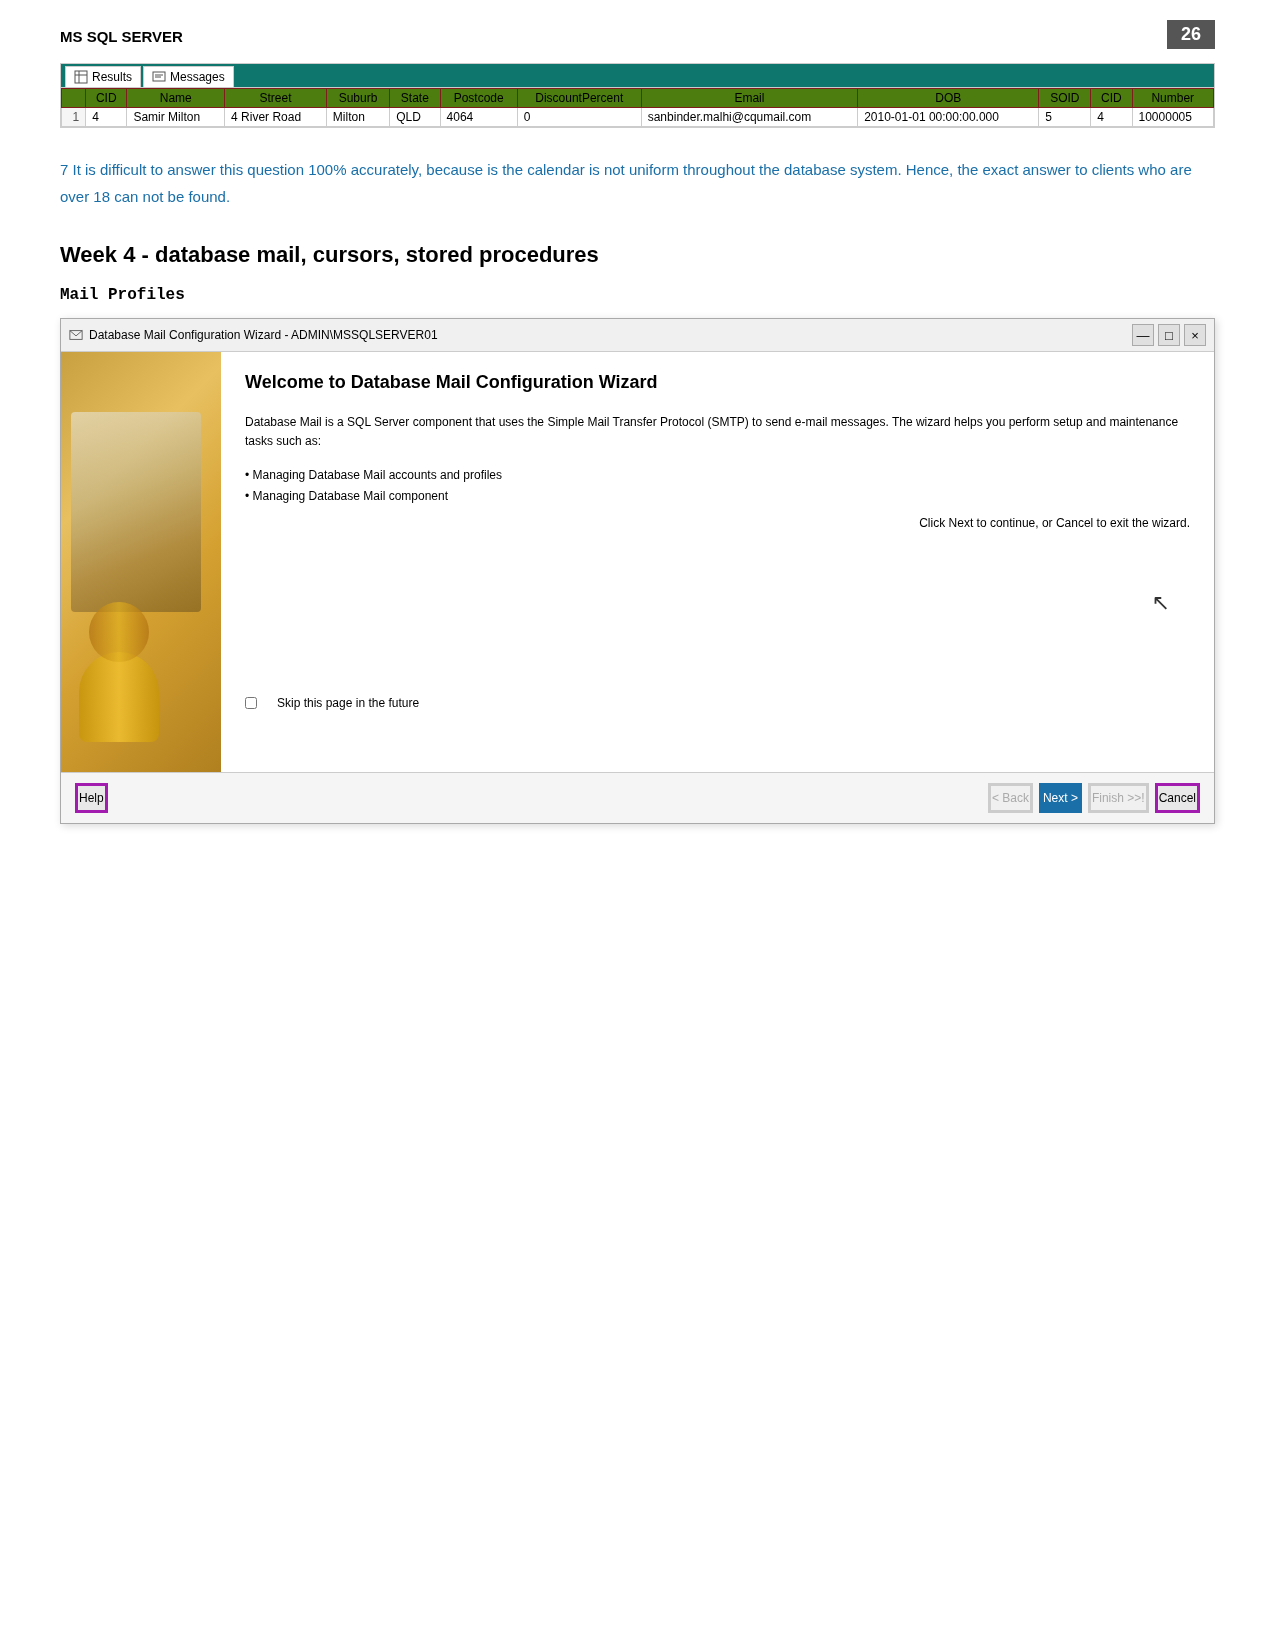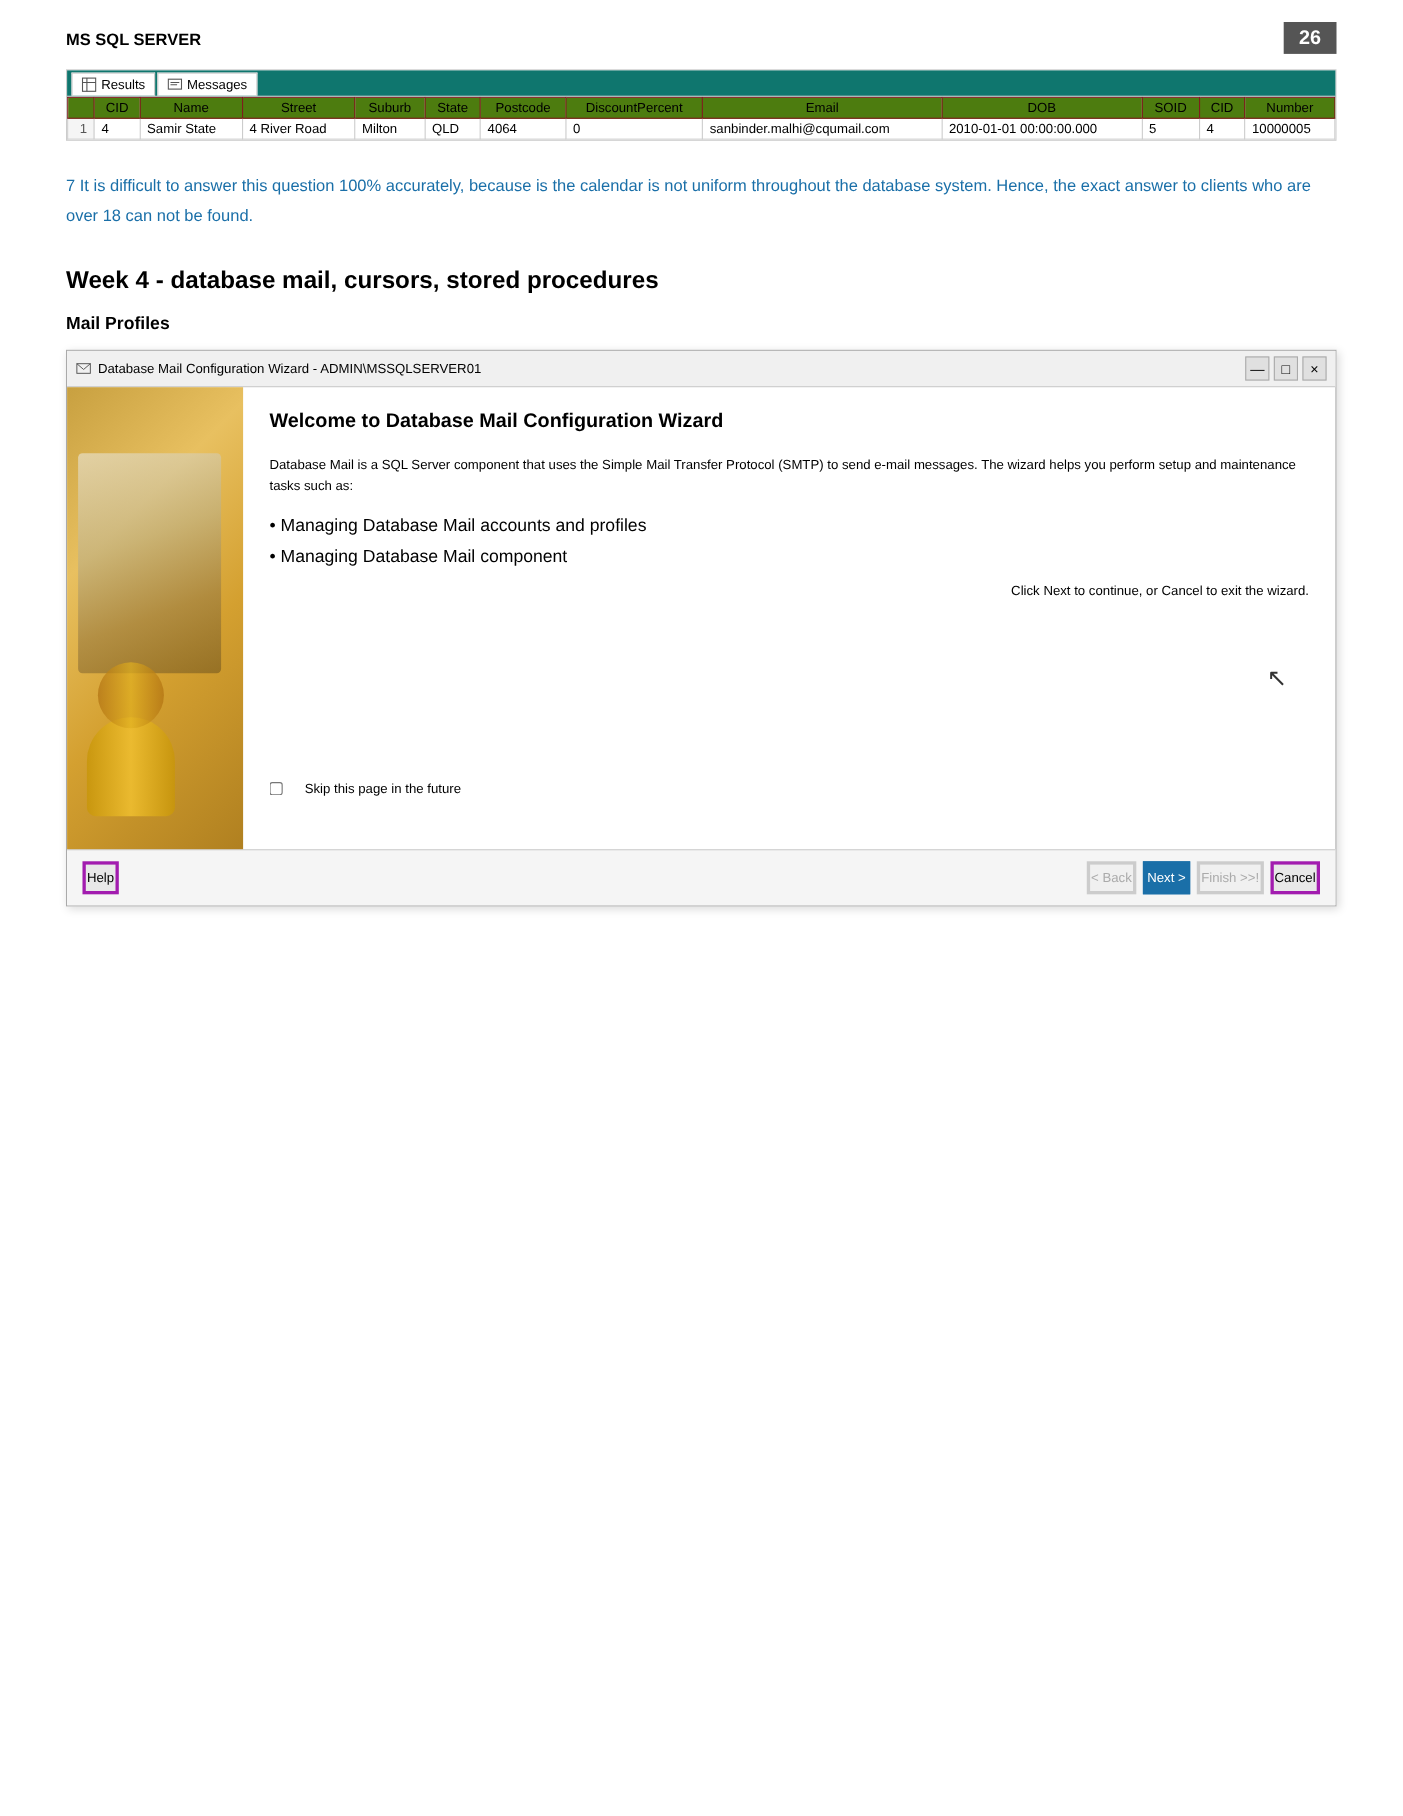--- a/index.html
+++ b/index.html
@@ -116,20 +116,21 @@
       font-weight: bold;
       margin: 32px 0 18px 0;
       color: #000;
     }
 
     .sub-heading {
       font-size: 16px;
       font-weight: bold;
       margin: 0 0 14px 0;
       color: #000;
+      font-family: Liberation Mono, monospace;
     }
 
     
     .dialog-window {
       border: 1px solid #aaa;
       margin-bottom: 30px;
       background: #fff;
       box-shadow: 2px 2px 8px rgba(0,0,0,0.15);
     }
 
@@ -206,21 +207,21 @@
     }
 
     .dialog-description {
       font-size: 12px;
       color: #000;
       line-height: 1.6;
       margin-bottom: 14px;
     }
 
     .dialog-bullets {
-      font-size: 16px;
+      font-size: 12px;
       color: #000;
       line-height: 1.7;
       margin-bottom: 10px;
     }
 
     .dialog-click-text {
       font-size: 12px;
       color: #000;
       margin-bottom: 20px;
       text-align: right;
@@ -325,21 +326,21 @@
             <th>DOB</th>
             <th>SOID</th>
             <th>CID</th>
             <th>Number</th>
           </tr>
         </thead>
         <tbody>
           <tr class="table-row">
             <td class="row-num">1</td>
             <td>4</td>
-            <td>Samir State</td>
+            <td>Samir Milton</td>
             <td>4 River Road</td>
             <td>Milton</td>
             <td>QLD</td>
             <td>4064</td>
             <td>0</td>
             <td>sanbinder.malhi@cqumail.com</td>
             <td>2010-01-01 00:00:00.000</td>
             <td>5</td>
             <td>4</td>
             <td>10000005</td>

